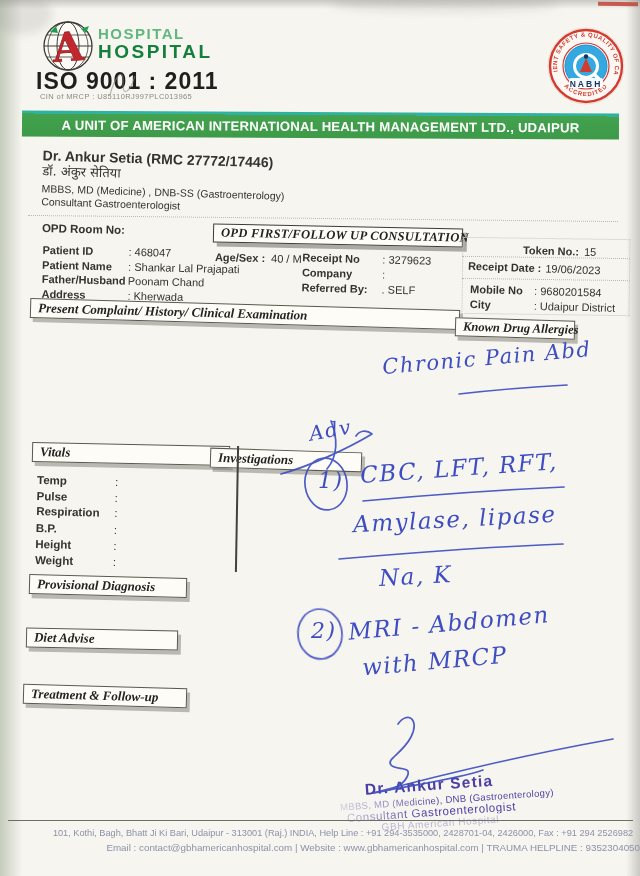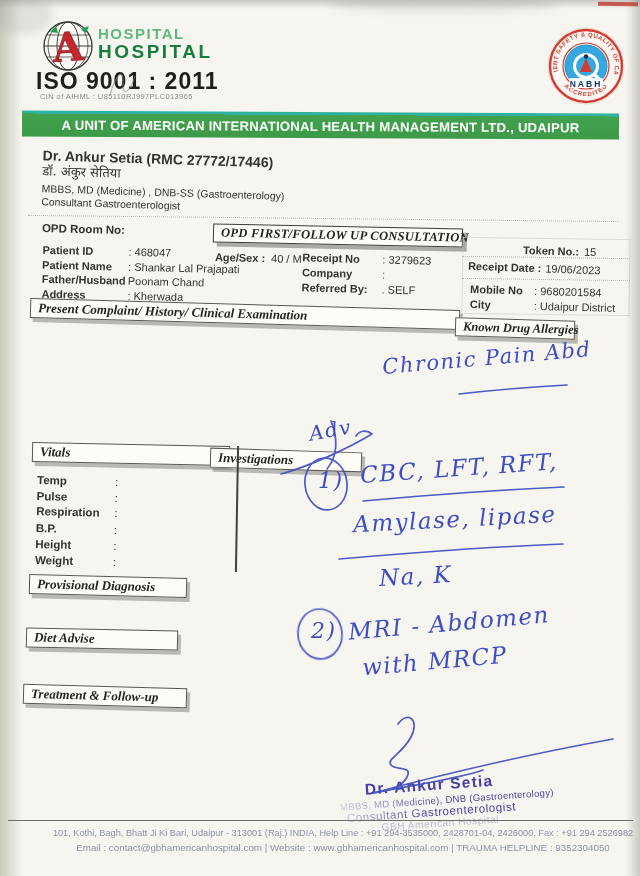--- a/index.html
+++ b/index.html
@@ -88,21 +88,21 @@
     <path d="M 13,-19 l 8,-3 l -3,7 z" fill="#1d9e4f"></path>
     <text x="0" y="13" text-anchor="middle" font-family="DejaVu Serif, serif" font-weight="bold" font-size="40" fill="#c1272d" stroke="#8e1f26" stroke-width="0.6" transform="rotate(-4)">A</text>
   </svg>
 
   <div class="abs" style="left:98px; top:26px;">
     <div class="brand-american">HOSPITAL</div>
     <div class="brand-hospital">HOSPITAL</div>
   </div>
 
   <div class="abs iso" style="left:36px; top:68px;">ISO 9001 : 2011</div>
-  <div class="abs cin" style="left:40px; top:92px;">CIN of AIHML : U85110RJ997PLC013965</div>
+  <div class="abs cin" style="left:40px; top:92px;">CIN of MRCP : U85110RJ997PLC013965</div>
 
   <svg class="abs" style="left:546px; top:26px;" width="80" height="80" viewBox="-40 -40 80 80">
     <defs>
       <path id="arcT" d="M -28,7 A 29,29 0 1 1 28,7"></path>
       <path id="arcB" d="M -26,14 A 29,29 0 0 0 26,14"></path>
     </defs>
     <circle r="38" fill="#fdf8f4" stroke="#e8ddd4" stroke-width="1"></circle>
     <circle r="36" fill="none" stroke="#d23c30" stroke-width="2.4"></circle>
     <circle r="23" fill="none" stroke="#d23c30" stroke-width="1.2"></circle>
     <text font-size="6" font-weight="bold" fill="#d23c30" letter-spacing="0.5">
@@ -260,15 +260,15 @@
 
   <div class="abs stamp" style="left:340px; top:775px;">
     <div class="s1">Dr. Ankur Setia</div>
     <div class="s2">MBBS, MD (Medicine), DNB (Gastroenterology)</div>
     <div class="s3">Consultant Gastroenterologist</div>
     <div class="s4">GBH American Hospital</div>
   </div>
 
   <div class="abs footer-rule"></div>
   <div class="abs foot" style="top:828px; font-size:9.2px;">101, Kothi, Bagh, Bhatt Ji Ki Bari, Udaipur - 313001 (Raj.) INDIA, Help Line : +91 294-3535000, 2428701-04, 2426000, Fax : +91 294 2526982</div>
-  <div class="abs foot" style="top:842px; font-size:9.8px;">Email : contact@gbhamericanhospital.com | Website : www.gbhamericanhospital.com | TRAUMA HELPLINE : 9352304050</div>
+  <div class="abs foot" style="top:842px; font-size:9.8px;text-align:right;">Email : contact@gbhamericanhospital.com | Website : www.gbhamericanhospital.com | TRAUMA HELPLINE : 9352304050</div>
 
 </div>
 
 </body></html>

